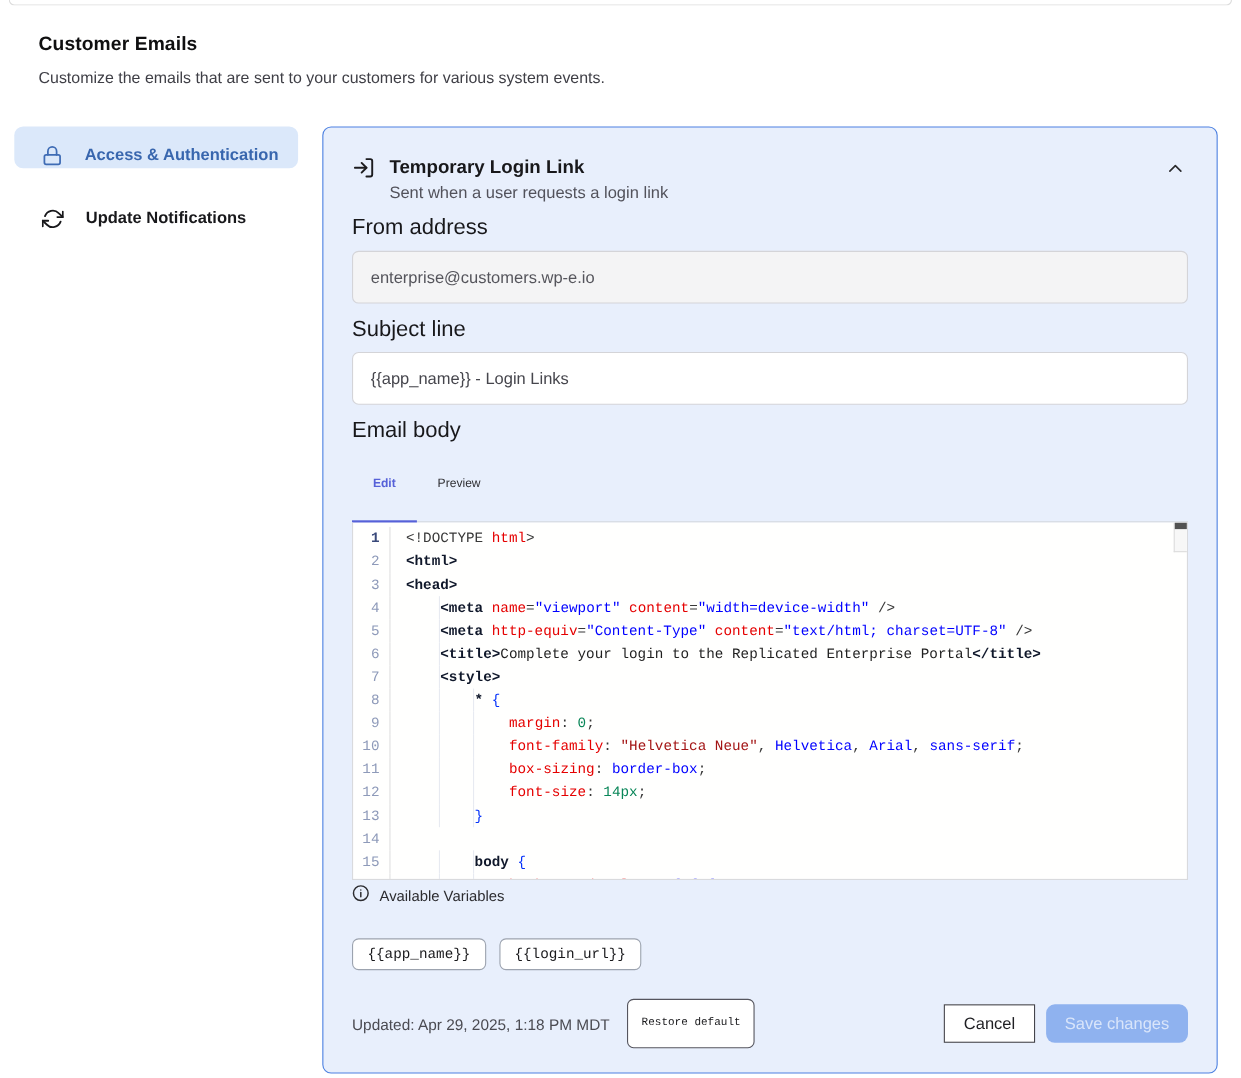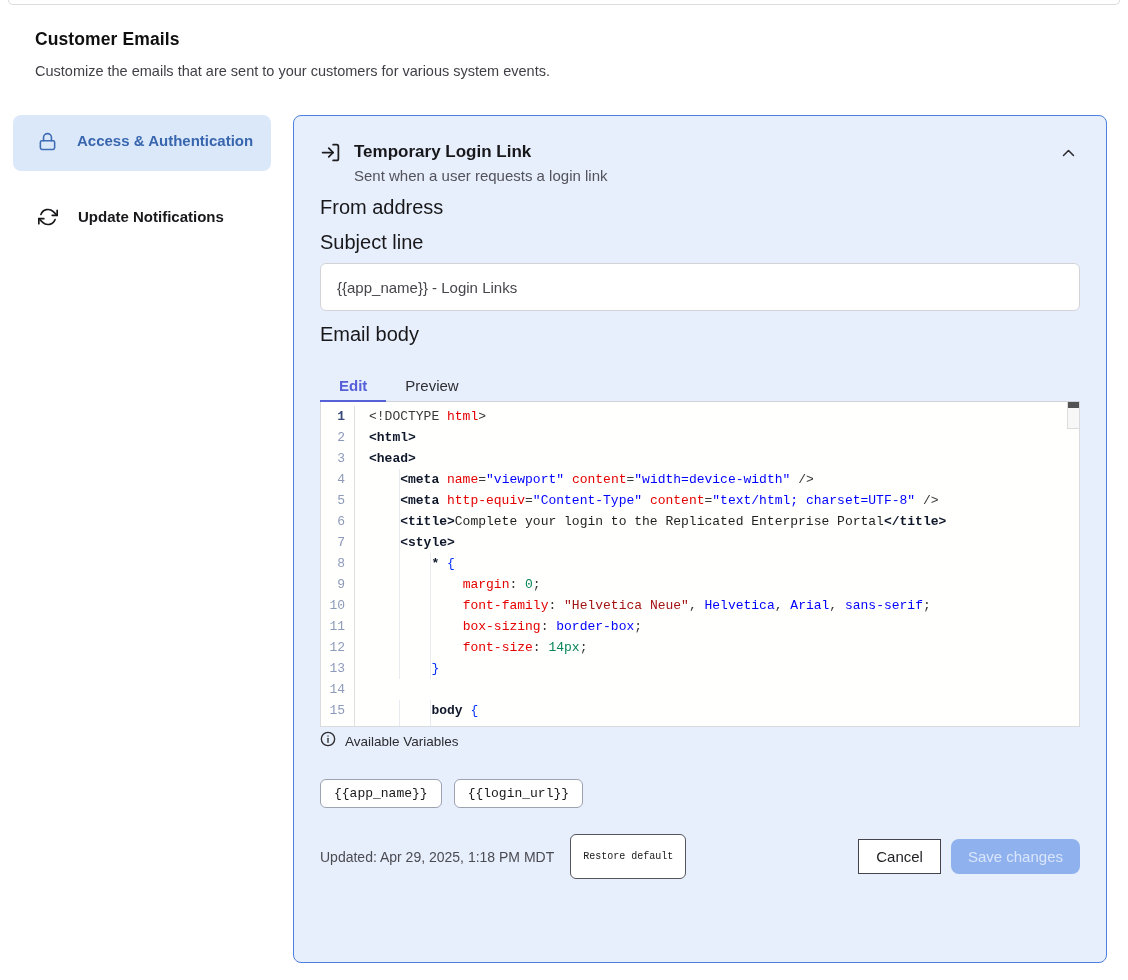--- a/index.html
+++ b/index.html
@@ -21,21 +21,21 @@
   .page-title { font-size:17.5px; font-weight:700; color:#0f0f10; letter-spacing:.1px; }
   .page-subtitle { margin-top:13px; font-size:14.5px; color:#3f3f46; }
 
   
   .cols { display:flex; align-items:flex-start; margin:36px 21px 0 13px; gap:22px; }
 
   
   .sidebar { width:258px; flex:none; display:flex; flex-direction:column; gap:20px; }
   .side-item {
     display:flex; align-items:center; gap:20px;
-    padding:14px 16px 18px 25px; border-radius:8px; cursor:pointer;
+    padding:14px 16px 0 25px; border-radius:8px; cursor:pointer;
     font-size:15px; font-weight:600; line-height:1.6;
   }
   .side-item.active { background:#dbe8fa; color:#3866ae; }
   .side-item .sicon { flex:none; display:flex; }
 
   
   .panel {
     flex:1; border:1px solid #4c80e1; border-radius:8px;
     background:#e8effc; padding:26px 26px 22px 26px; min-height:848px;
   }
@@ -51,21 +51,21 @@
     margin-top:9px; width:100%; height:48px; border-radius:6px;
     border:1px solid #d4d4d8; padding:0 16px; font-size:15px;
     font-family:"Liberation Sans", sans-serif; outline:none;
   }
   .text-input.readonly { background:#f4f4f5; color:#55555c; }
   .text-input.editable { background:#ffffff; color:#46464d; }
 
   
   .tabs { margin-top:22px; display:flex; border-bottom:1px solid #cfd2d8; }
   .tab {
-    padding:9px 19px 7px 19px; font-size:15px; cursor:pointer; background:none; border:none;
+    padding:9px 19px 28px 19px; font-size:11px; cursor:pointer; background:none; border:none;
     color:#2f2f33; font-family:"Liberation Sans", sans-serif; position:relative;
   }
   .tab.active { color:#5661d8; font-weight:700; }
   .tab.active::after {
     content:""; position:absolute; left:0; right:0; bottom:-2px; height:3px; background:#5661d8;
   }
 
   
   .editor {
     position:relative; background:#fffffe; height:325px; overflow:hidden;
@@ -177,20 +177,21 @@
       <button class="collapse-btn">
         <span>
           <svg width="15" height="10" viewBox="0 0 24 16" fill="none" stroke="#2b2b2e" stroke-width="2.4" stroke-linecap="round" stroke-linejoin="round">
             <polyline points="4 12 12 4 20 12"></polyline>
           </svg>
         </span>
       </button>
     </div>
 
     <div class="field-label">From address</div>
+    <input class="text-input readonly" type="text" readonly="" value="enterprise@customers.wp-e.io" style="">
 
     <div class="field-label">Subject line</div>
     <input class="text-input editable" type="text" value="{{app_name}} - Login Links" style="">
 
     <div class="field-label">Email body</div>
 
     <div class="tabs">
       <button class="tab active">Edit</button>
       <button class="tab">Preview</button>
     </div>

